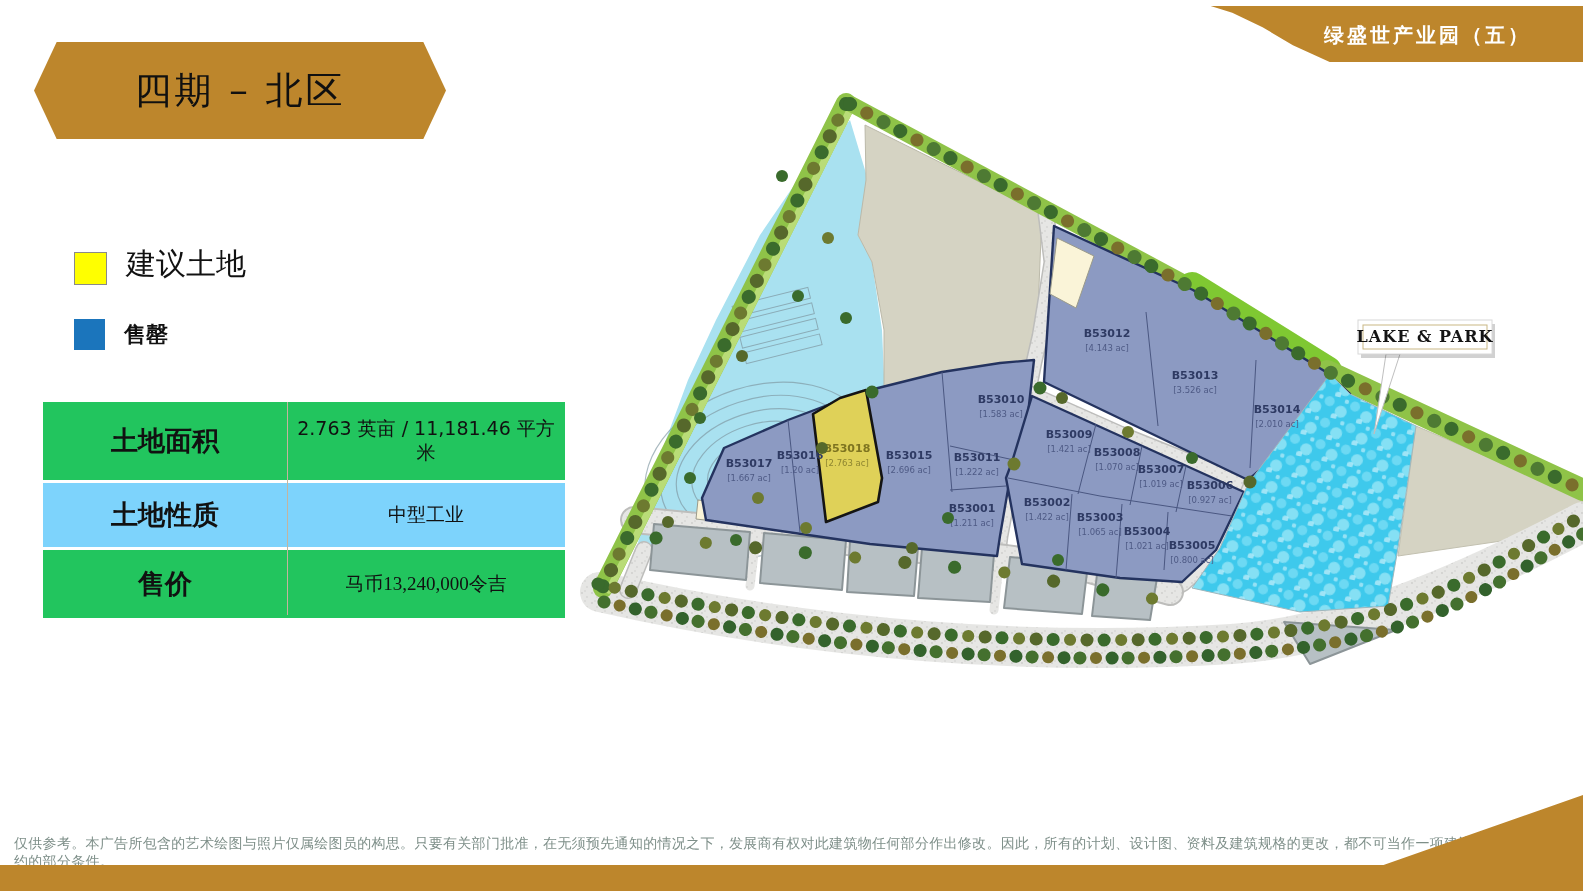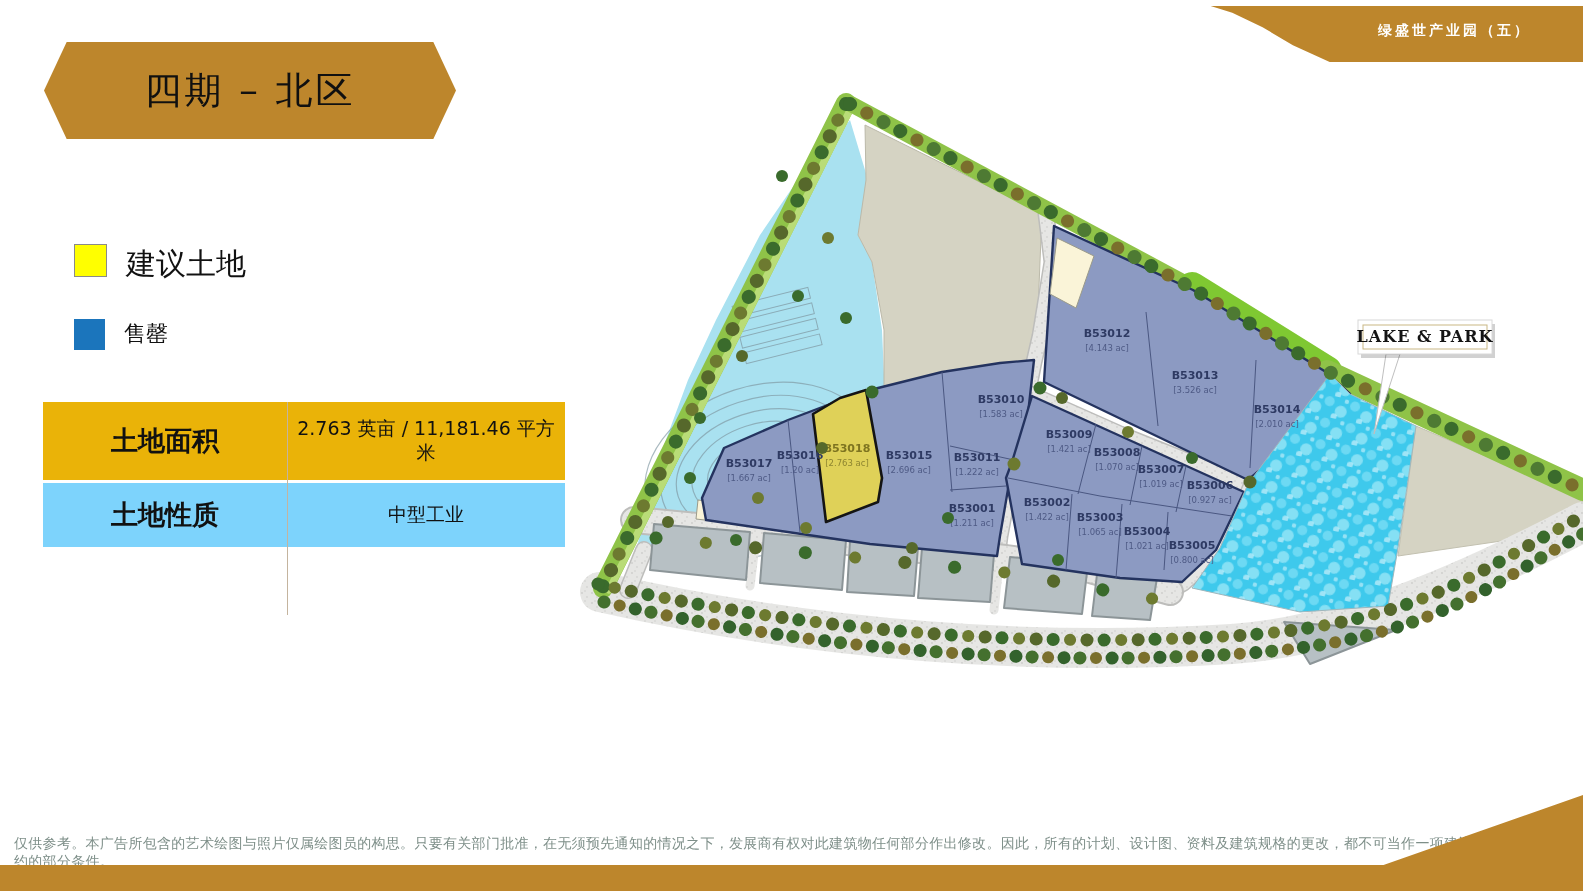--- a/index.html
+++ b/index.html
@@ -3,47 +3,47 @@
 <meta charset="utf-8">
 <style>
   html,body{margin:0;padding:0;background:#fff;}
   body{width:1583px;height:891px;position:relative;overflow:hidden;
        font-family:"DejaVu Sans","Liberation Sans",sans-serif;}
 
   
   .ribbon{position:absolute;left:1150px;top:6px;width:433px;height:56px;background:#BD862C;
     clip-path:polygon(14% 0,100% 0,100% 100%,41.5% 100%,33% 70%,26% 38%,19% 12%);}
   .ribbon span{position:absolute;right:52px;top:16px;color:#fff;font-weight:bold;
-    font-size:14px;letter-spacing:3px;}
-
-  
-  .banner{position:absolute;left:44px;top:42px;width:412px;height:97px;background:#BD862C;
+    font-size:20px;letter-spacing:3px;}
+
+  
+  .banner{position:absolute;left:34px;top:42px;width:412px;height:97px;background:#BD862C;
     clip-path:polygon(5.5% 0,94.5% 0,100% 50%,94.5% 100%,5.5% 100%,0 50%);
     display:flex;align-items:center;justify-content:center;}
   .banner span{font-family:"DejaVu Serif","Liberation Serif",serif;font-size:37px;
     color:#101010;letter-spacing:3px;}
 
   
   .legend{position:absolute;left:74px;top:244px;}
-  .legend-row{display:flex;align-items:flex-start;margin-bottom:34px;}
+  .legend-row{display:flex;align-items:flex-end;margin-bottom:34px;}
   .sw{width:31px;height:31px;margin-right:19px;border:1px solid #8a8a8a;flex:none;}
   .sw-yellow{background:#FFFF00;}
   .sw-blue{background:#1B75BC;border-color:#1B75BC;width:29px;height:29px;}
   .legend-lab1{font-family:"DejaVu Serif","Liberation Serif",serif;font-size:30px;color:#111;}
-  .legend-lab2{font-family:"DejaVu Serif","Liberation Serif",serif;font-size:22px;color:#111;font-weight:400;}
+  .legend-lab2{font-family:"DejaVu Serif","Liberation Serif",serif;font-size:22px;color:#111;font-weight:700;}
 
   
   .info{position:absolute;left:43px;top:402px;width:522px;}
   .irow{display:grid;grid-template-columns:244px 278px;margin-bottom:3px;}
   .irow:last-child{margin-bottom:0;}
   .cell{display:flex;align-items:center;justify-content:center;text-align:center;padding:6px 8px;box-sizing:border-box;}
   .lab{font-weight:bold;font-size:27px;color:#111;}
   .val{font-size:19px;color:#111;line-height:1.25;}
   .val.s{font-family:Liberation Serif, serif;font-size:19px;}
-  .r-beige .cell{background:#eab308;}
+  .r-beige .cell{background:#22c55e;}
   .r-white .cell{background:#7dd3fc;}
   .r1{height:78px;}.r2{height:64px;}.r3{height:68px;}
   .vline{position:absolute;left:244px;top:0;width:1px;height:213px;background:#C4B49E;}
 
   
   .disclaimer{position:absolute;left:14px;top:835px;width:1500px;font-size:14px;
     color:#7E8F89;letter-spacing:.3px;}
   .bottombar{position:absolute;left:0;top:795px;width:1583px;height:96px;background:#BD862C;
     clip-path:polygon(0 73%,87.4% 73%,100% 0,100% 100%,0 100%);}
 
@@ -319,17 +319,21 @@
 
 <div class="info">
   <div class="irow r-beige">
     <div class="cell r1 lab">土地面积</div>
     <div class="cell r1 val">2.763 英亩 / 11,181.46 平方米</div>
   </div>
   <div class="irow r-white">
     <div class="cell r2 lab">土地性质</div>
     <div class="cell r2 val s">中型工业</div>
   </div>
+  <div class="irow r-beige">
+    <div class="cell r3 lab">售价</div>
+    <div class="cell r3 val s">马币13,240,000令吉</div>
+  </div>
   <div class="vline"></div>
 </div>
 
 <div class="disclaimer">仅供参考。本广告所包含的艺术绘图与照片仅属绘图员的构思。只要有关部门批准，在无须预先通知的情况之下，发展商有权对此建筑物任何部分作出修改。因此，所有的计划、设计图、资料及建筑规格的更改，都不可当作一项建议或合约的部分条件。</div>
 <div class="bottombar"></div>
 
 </body></html>

